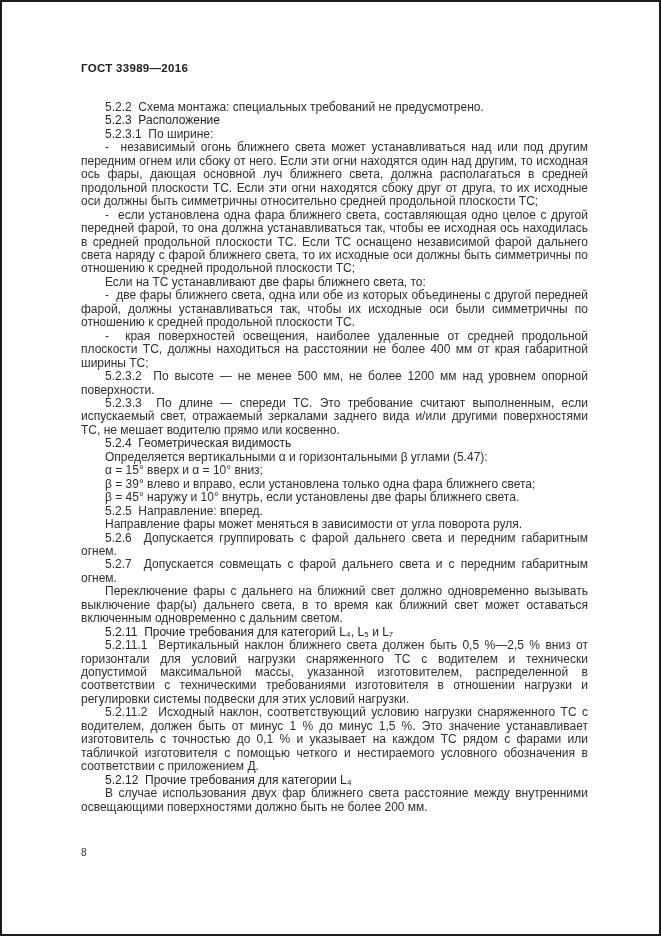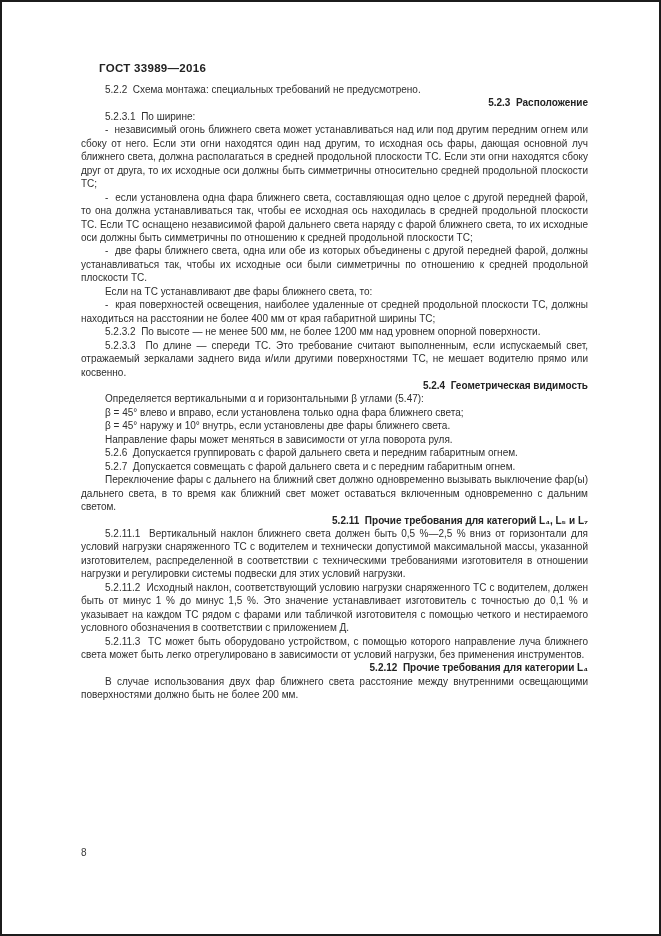--- a/index.html
+++ b/index.html
@@ -19,40 +19,39 @@
     color: #2e2e2e;
   }
   .doc-header {
     position: absolute;
     left: 79px;
     top: 60px;
     font-size: 11.5px;
     font-weight: bold;
     letter-spacing: 0.3px;
     color: #222222;
-    margin-left: 18px;
   }
   .doc-content {
     position: absolute;
     left: 79px;
-    top: 81px;
+    top: 99px;
     width: 507px;
-    font-size: 10px;
+    font-size: 12px;
     line-height: 13.45px;
     text-align: justify;
     color: #2e2e2e;
   }
   .doc-content p {
     margin: 0;
     padding: 0;
     text-indent: 24px;
   }
   .doc-content p.heading {
-    font-weight: bold;
-    text-align: right;
+    font-weight: normal;
+    text-align: left;
     color: #232323;
   }
   .page-number {
     position: absolute;
     left: 79px;
     top: 845px;
     font-size: 10px;
     color: #3a3a3a;
   }
 </style>
@@ -61,35 +60,36 @@
 
 <div class="sheet">
   <div class="doc-header">ГОСТ 33989—2016</div>
 
   <div class="doc-content">
       <p class="body">5.2.2&nbsp; Схема монтажа: специальных требований не предусмотрено.</p>
       <p class="heading">5.2.3&nbsp; Расположение</p>
       <p class="body">5.2.3.1&nbsp; По ширине:</p>
       <p class="body">-&nbsp; независимый огонь ближнего света может устанавливаться над или под другим передним огнем или сбоку от него. Если эти огни находятся один над другим, то исходная ось фары, дающая основной луч ближнего света, должна располагаться в средней продольной плоскости ТС. Если эти огни находятся сбоку друг от друга, то их исходные оси должны быть симметричны относительно средней продольной плоскости ТС;</p>
       <p class="body">-&nbsp; если установлена одна фара ближнего света, составляющая одно целое с другой передней фарой, то она должна устанавливаться так, чтобы ее исходная ось находилась в средней продольной плоскости ТС. Если ТС оснащено независимой фарой дальнего света наряду с фарой ближнего света, то их исходные оси должны быть симметричны по отношению к средней продольной плоскости ТС;</p>
+      <p class="body">Если на ТС устанавливают две фары ближнего света, то:</p>
       <p class="body">-&nbsp; две фары ближнего света, одна или обе из которых объединены с другой передней фарой, должны устанавливаться так, чтобы их исходные оси были симметричны по отношению к средней продольной плоскости ТС.</p>
-      <p class="body">Если на ТС устанавливают две фары ближнего света, то:</p>
       <p class="body">-&nbsp; края поверхностей освещения, наиболее удаленные от средней продольной плоскости ТС, должны находиться на расстоянии не более 400 мм от края габаритной ширины ТС;</p>
       <p class="body">5.2.3.2&nbsp; По высоте — не менее 500 мм, не более 1200 мм над уровнем опорной поверхности.</p>
       <p class="body">5.2.3.3&nbsp; По длине — спереди ТС. Это требование считают выполненным, если испускаемый свет, отражаемый зеркалами заднего вида и/или другими поверхностями ТС, не мешает водителю прямо или косвенно.</p>
       <p class="heading">5.2.4&nbsp; Геометрическая видимость</p>
       <p class="body">Определяется вертикальными α и горизонтальными β углами (5.47):</p>
-      <p class="body">β = 45° влево и вправо, если установлена только одна фара ближнего света;</p>
+      <p class="body">α = 15° вверх и α = 10° вниз;</p>
+      <p class="body">β = 39° влево и вправо, если установлена только одна фара ближнего света;</p>
       <p class="body">β = 45° наружу и 10° внутрь, если установлены две фары ближнего света.</p>
+      <p class="body">5.2.5&nbsp; Направление: вперед.</p>
       <p class="body">Направление фары может меняться в зависимости от угла поворота руля.</p>
       <p class="body">5.2.6&nbsp; Допускается группировать с фарой дальнего света и передним габаритным огнем.</p>
       <p class="body">5.2.7&nbsp; Допускается совмещать с фарой дальнего света и с передним габаритным огнем.</p>
       <p class="body">Переключение фары с дальнего на ближний свет должно одновременно вызывать выключение фар(ы) дальнего света, в то время как ближний свет может оставаться включенным одновременно с дальним светом.</p>
       <p class="heading">5.2.11&nbsp; Прочие требования для категорий L₄, L₅ и L₇</p>
       <p class="body">5.2.11.1&nbsp; Вертикальный наклон ближнего света должен быть 0,5&nbsp;%—2,5&nbsp;% вниз от горизонтали для условий нагрузки снаряженного ТС с водителем и технически допустимой максимальной массы, указанной изготовителем, распределенной в соответствии с техническими требованиями изготовителя в отношении нагрузки и регулировки системы подвески для этих условий нагрузки.</p>
       <p class="body">5.2.11.2&nbsp; Исходный наклон, соответствующий условию нагрузки снаряженного ТС с водителем, должен быть от минус 1&nbsp;% до минус 1,5&nbsp;%. Это значение устанавливает изготовитель с точностью до 0,1&nbsp;% и указывает на каждом ТС рядом с фарами или табличкой изготовителя с помощью четкого и нестираемого условного обозначения в соответствии с приложением Д.</p>
-      <p class="body">5.2.11.3&nbsp; ТС может быть оборудовано устройством, с помощью которого направление луча ближнего света может быть легко отрегулировано в зависимости от условий нагрузки, без применения инструментов.</p>
       <p class="heading">5.2.12&nbsp; Прочие требования для категории L₄</p>
       <p class="body">В случае использования двух фар ближнего света расстояние между внутренними освещающими поверхностями должно быть не более 200 мм.</p>
     </div>
 
   <div class="page-number">8</div>
 </div>
 
 </body></html>

